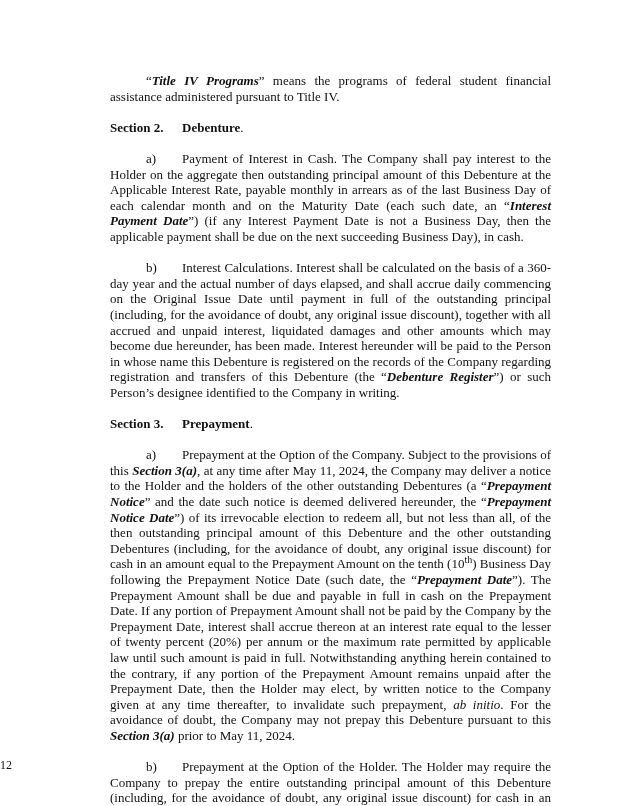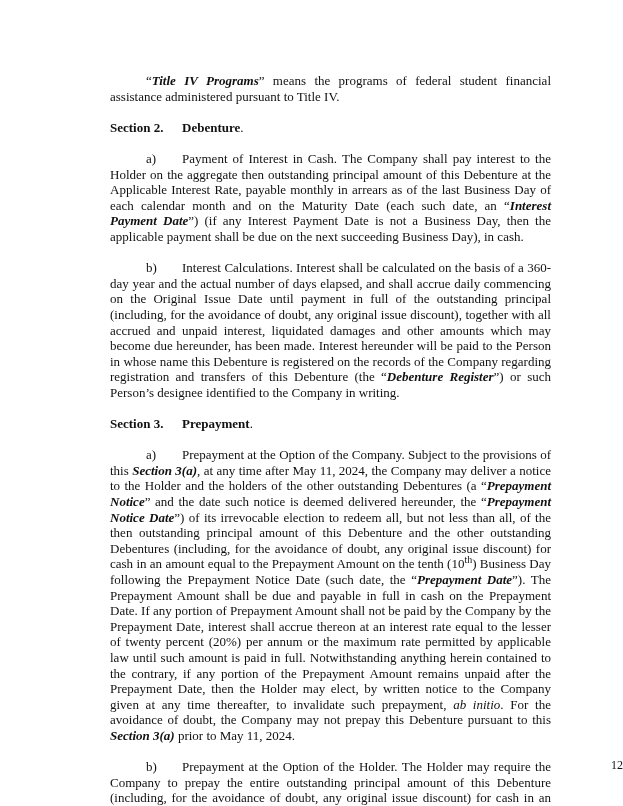--- a/index.html
+++ b/index.html
@@ -14,21 +14,21 @@
   .indent { text-indent:36px; }
   .sub { text-indent:36px; }
   .sub .lbl { display:inline-block; width:36px; text-indent:0; }
   .sechead { font-weight:bold; }
   .sechead .num { display:inline-block; width:72px; }
   b { font-weight:normal; }
   .bi { font-weight:bold; font-style:italic; }
   i { font-style:italic; }
   sup { font-size:10px; line-height:0; vertical-align:super; }
   .pagenum {
-    position:absolute; left:0; width:623px; top:758px; text-align:right;
+    position:absolute; left:0; width:623px; top:758px; text-align:left;
     font-family:"Liberation Serif", serif; font-size:12px; color:#111;
   }
 </style>
 </head>
 <body>
 
 <div class="page">
 
   <p class="indent"><span>“</span><span class="bi">Title IV Programs</span><span>”</span><span> means the programs of federal student financial assistance administered pursuant to Title IV.</span></p>
 

